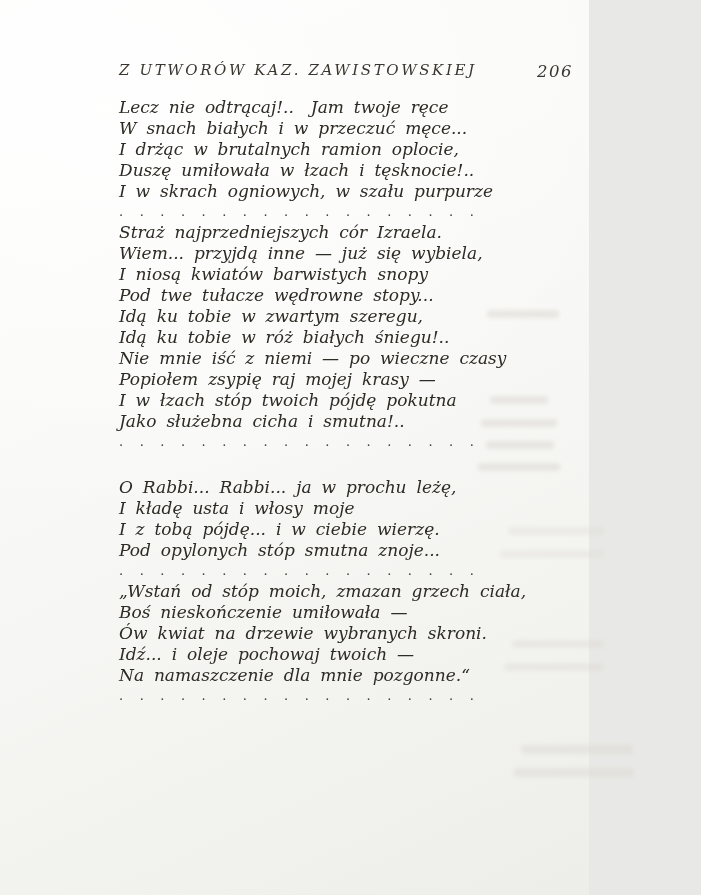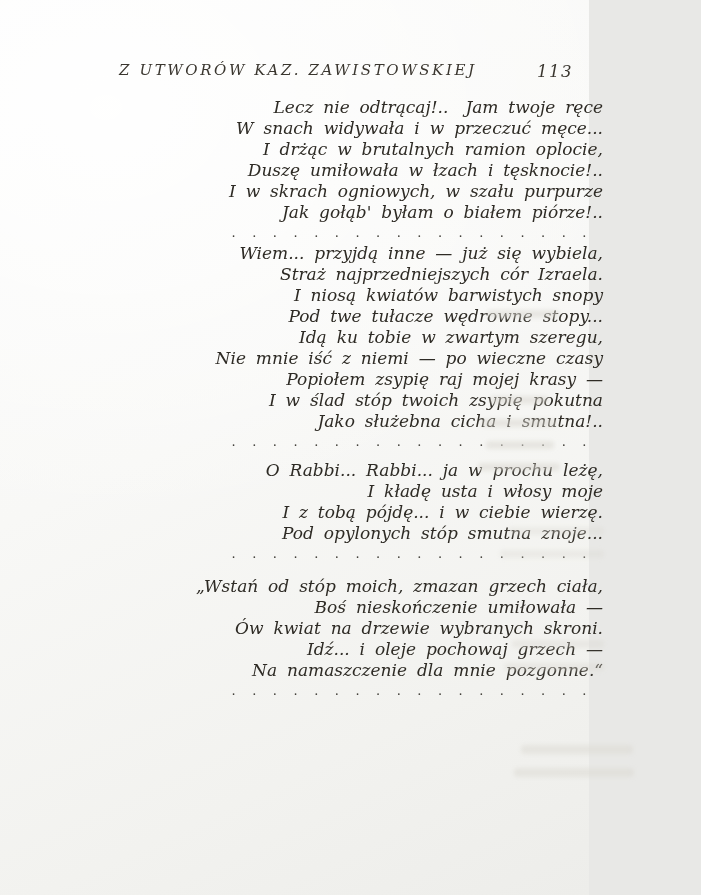--- a/index.html
+++ b/index.html
@@ -33,44 +33,43 @@
     position: absolute;
     left: 537px;
     top: 62px;
     font-style: italic;
     font-size: 16.5px;
     letter-spacing: 1.5px;
     color: #3a362f;
   }
   .poem {
     position: absolute;
-    left: 113px;
+    left: 119px;
     top: 97px;
     width: 490px;
     font-style: italic;
     font-size: 17px;
     line-height: 21px;
     color: #2e2b25;
     word-spacing: 4.5px;
-    text-align: right;
   }
   .poem-line { white-space: nowrap; }
   .stanza-sep {
     font-style: normal;
     font-size: 13px;
     line-height: 20px;
     height: 20px;
     letter-spacing: 16.5px;
     color: #403e38;
     white-space: nowrap;
     overflow: hidden;
     margin: 0;
   }
-  .stanza-3 { margin-top: 8px; }
-  .stanza-4 { margin-top: 12px; }
+  .stanza-3 { margin-top: 25px; }
+  .stanza-4 { }
   .bleed {
     position: absolute;
     background: #dbd9d2;
     opacity: 0.55;
     filter: blur(2px);
     border-radius: 3px;
   }
   .bleed.b1 { left: 487px; top: 310px; width: 72px; height: 8px; }
   .bleed.b2 { left: 490px; top: 396px; width: 58px; height: 8px; }
   .bleed.b3 { left: 481px; top: 419px; width: 76px; height: 8px; }
@@ -82,63 +81,63 @@
   .bleed.b9 { left: 504px; top: 663px; width: 100px; height: 8px; opacity: 0.4; }
   .bleed.b10 { left: 521px; top: 745px; width: 112px; height: 9px; opacity: 0.5; }
   .bleed.b11 { left: 514px; top: 768px; width: 120px; height: 9px; opacity: 0.5; }
 </style>
 </head>
 <body>
 
 <div class="scan-page">
 
   <div class="running-title">Z UTWORÓW KAZ. ZAWISTOWSKIEJ</div>
-  <div class="page-number">113</div>
+  <div class="page-number">206</div>
 
   <div class="poem">
 
     <div class="stanza stanza-1">
       <div class="poem-line">Lecz nie odtrącaj!..  Jam twoje ręce</div>
-      <div class="poem-line">W snach widywała i w przeczuć męce...</div>
+      <div class="poem-line">W snach białych i w przeczuć męce...</div>
       <div class="poem-line">I drżąc w brutalnych ramion oplocie,</div>
       <div class="poem-line">Duszę umiłowała w łzach i tęsknocie!..</div>
       <div class="poem-line">I w skrach ogniowych, w szału purpurze</div>
-      <div class="poem-line">Jak gołąb' byłam o białem piórze!..</div>
     </div>
 
     <div class="stanza-sep">..................</div>
 
     <div class="stanza stanza-2">
+      <div class="poem-line">Straż najprzedniejszych cór Izraela.</div>
       <div class="poem-line">Wiem... przyjdą inne — już się wybiela,</div>
-      <div class="poem-line">Straż najprzedniejszych cór Izraela.</div>
       <div class="poem-line">I niosą kwiatów barwistych snopy</div>
       <div class="poem-line">Pod twe tułacze wędrowne stopy...</div>
       <div class="poem-line">Idą ku tobie w zwartym szeregu,</div>
+      <div class="poem-line">Idą ku tobie w róż białych śniegu!..</div>
       <div class="poem-line">Nie mnie iść z niemi — po wieczne czasy</div>
       <div class="poem-line">Popiołem zsypię raj mojej krasy —</div>
-      <div class="poem-line">I w ślad stóp twoich zsypię pokutna</div>
+      <div class="poem-line">I w łzach stóp twoich pójdę pokutna</div>
       <div class="poem-line">Jako służebna cicha i smutna!..</div>
     </div>
 
     <div class="stanza-sep">..................</div>
 
     <div class="stanza stanza-3">
       <div class="poem-line">O Rabbi... Rabbi... ja w prochu leżę,</div>
       <div class="poem-line">I kładę usta i włosy moje</div>
       <div class="poem-line">I z tobą pójdę... i w ciebie wierzę.</div>
       <div class="poem-line">Pod opylonych stóp smutna znoje...</div>
     </div>
 
     <div class="stanza-sep">..................</div>
 
     <div class="stanza stanza-4">
       <div class="poem-line">„Wstań od stóp moich, zmazan grzech ciała,</div>
       <div class="poem-line">Boś nieskończenie umiłowała —</div>
       <div class="poem-line">Ów kwiat na drzewie wybranych skroni.</div>
-      <div class="poem-line">Idź... i oleje pochowaj grzech —</div>
+      <div class="poem-line">Idź... i oleje pochowaj twoich —</div>
       <div class="poem-line">Na namaszczenie dla mnie pozgonne.“</div>
     </div>
 
     <div class="stanza-sep">..................</div>
 
   </div>
 
   <div class="bleed b1"></div>
   <div class="bleed b2"></div>
   <div class="bleed b3"></div>

